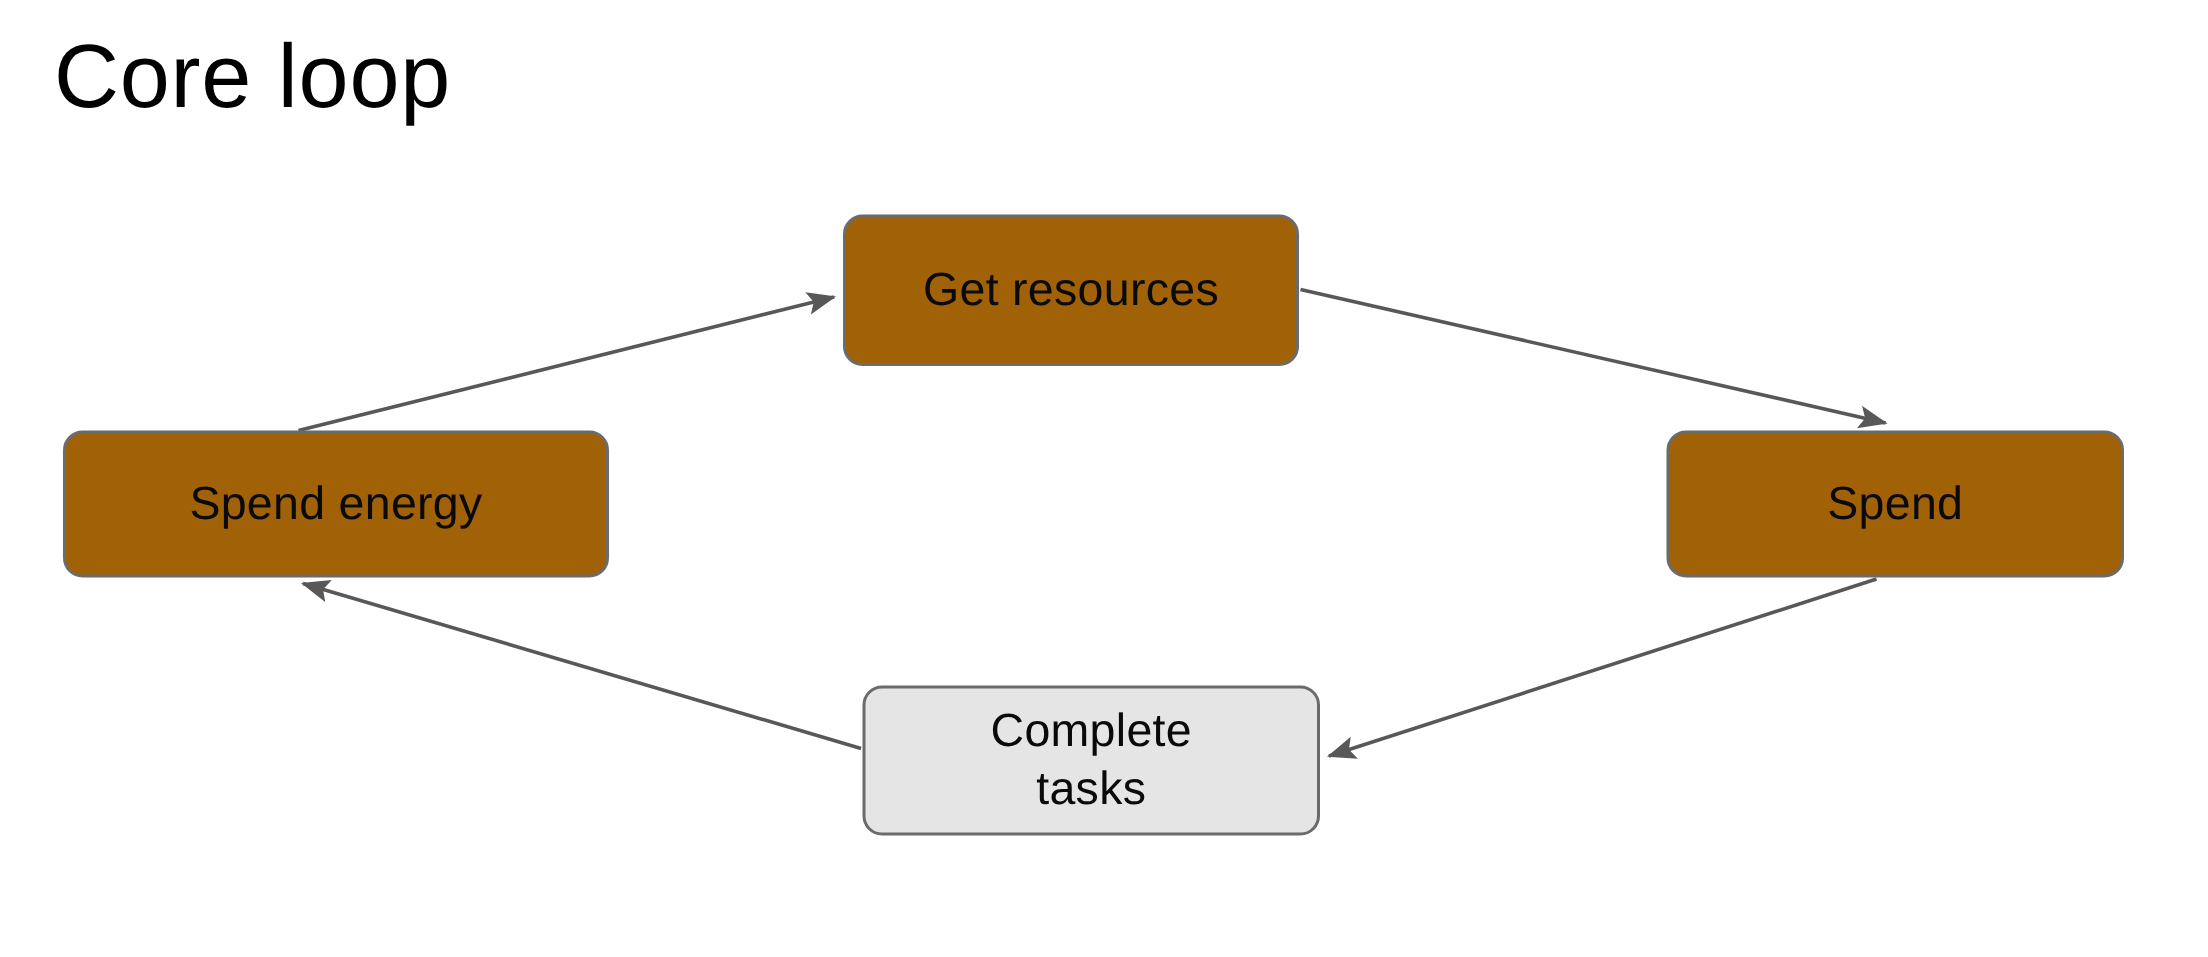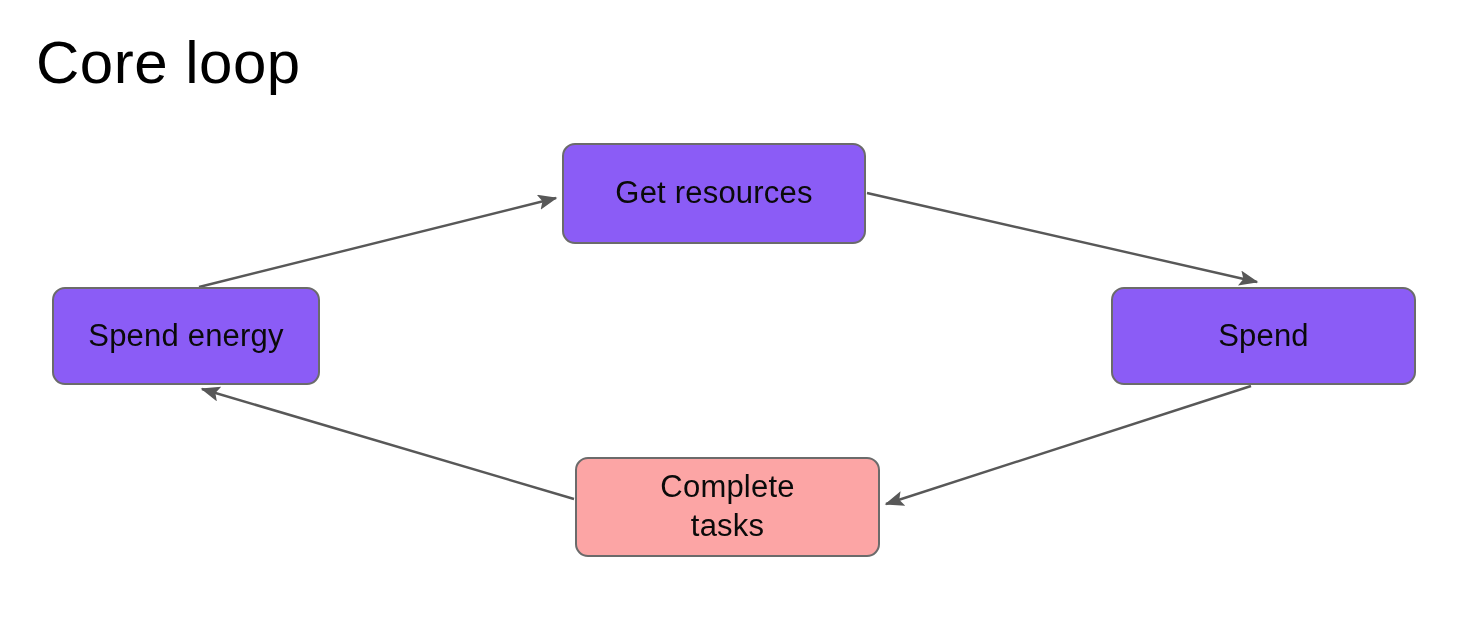--- a/index.html
+++ b/index.html
@@ -13,21 +13,21 @@
   #canvas {
     position: relative;
     width: 1472px;
     height: 638px;
     background: #ffffff;
     overflow: hidden;
   }
   #page-title {
     position: absolute;
     left: 36px;
-    top: 28px;
+    top: 16px;
     font-family: "Liberation Sans", sans-serif;
     font-size: 60px;
     font-weight: 300;
     letter-spacing: 0.5px;
     color: #000000;
     line-height: 1.15;
     white-space: nowrap;
   }
   #edges {
     position: absolute;
@@ -45,27 +45,27 @@
     align-items: center;
     justify-content: center;
     text-align: center;
     color: #0a0a0a;
     font-family: "Liberation Sans", sans-serif;
     font-size: 31px;
     font-weight: 400;
     line-height: 1.25;
     letter-spacing: 0.2px;
   }
-  .node-blue { background: #8b5cf6; justify-content: center; }
-  .node-peach { background: #fca5a5; }
+  .node-blue { background: #a16207; justify-content: center; }
+  .node-peach { background: #e5e5e5; }
 
   #node-spend-energy {
-    left: 52px;
+    left: 42px;
     top: 287px;
-    width: 268px;
+    width: 364px;
     height: 98px;
   }
   #node-get-resources {
     left: 562px;
     top: 143px;
     width: 304px;
     height: 101px;
   }
   #node-craft {
     left: 1111px;

